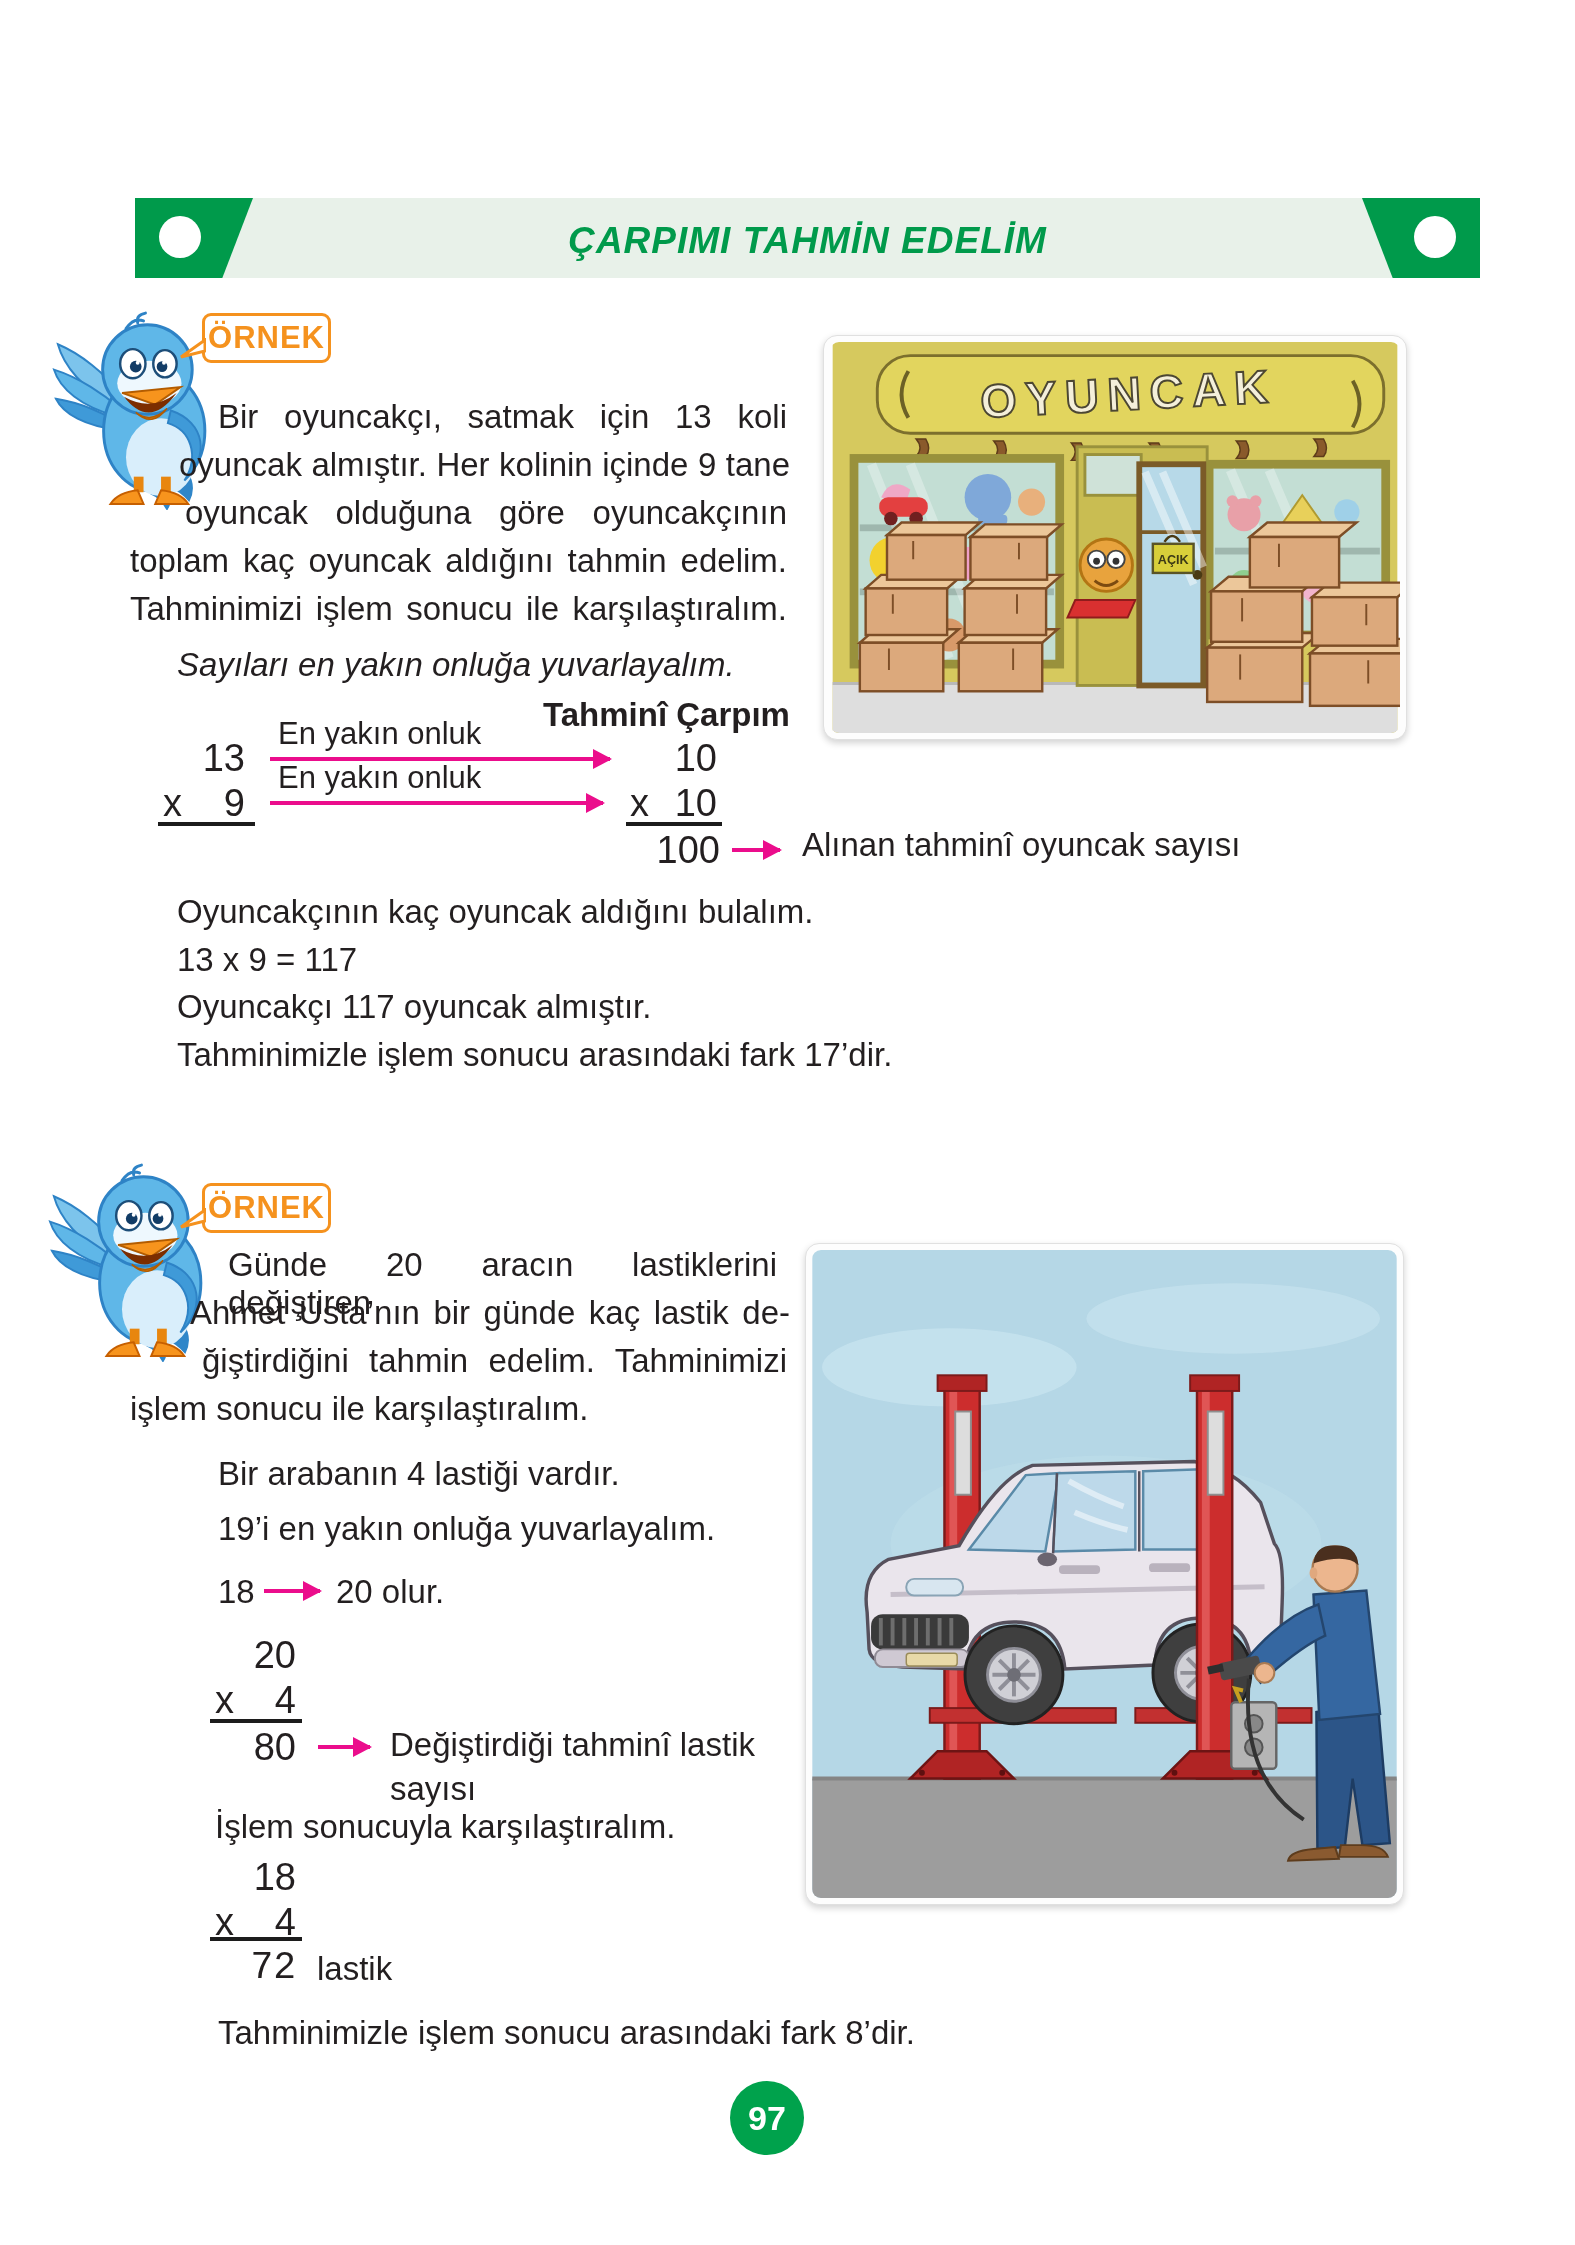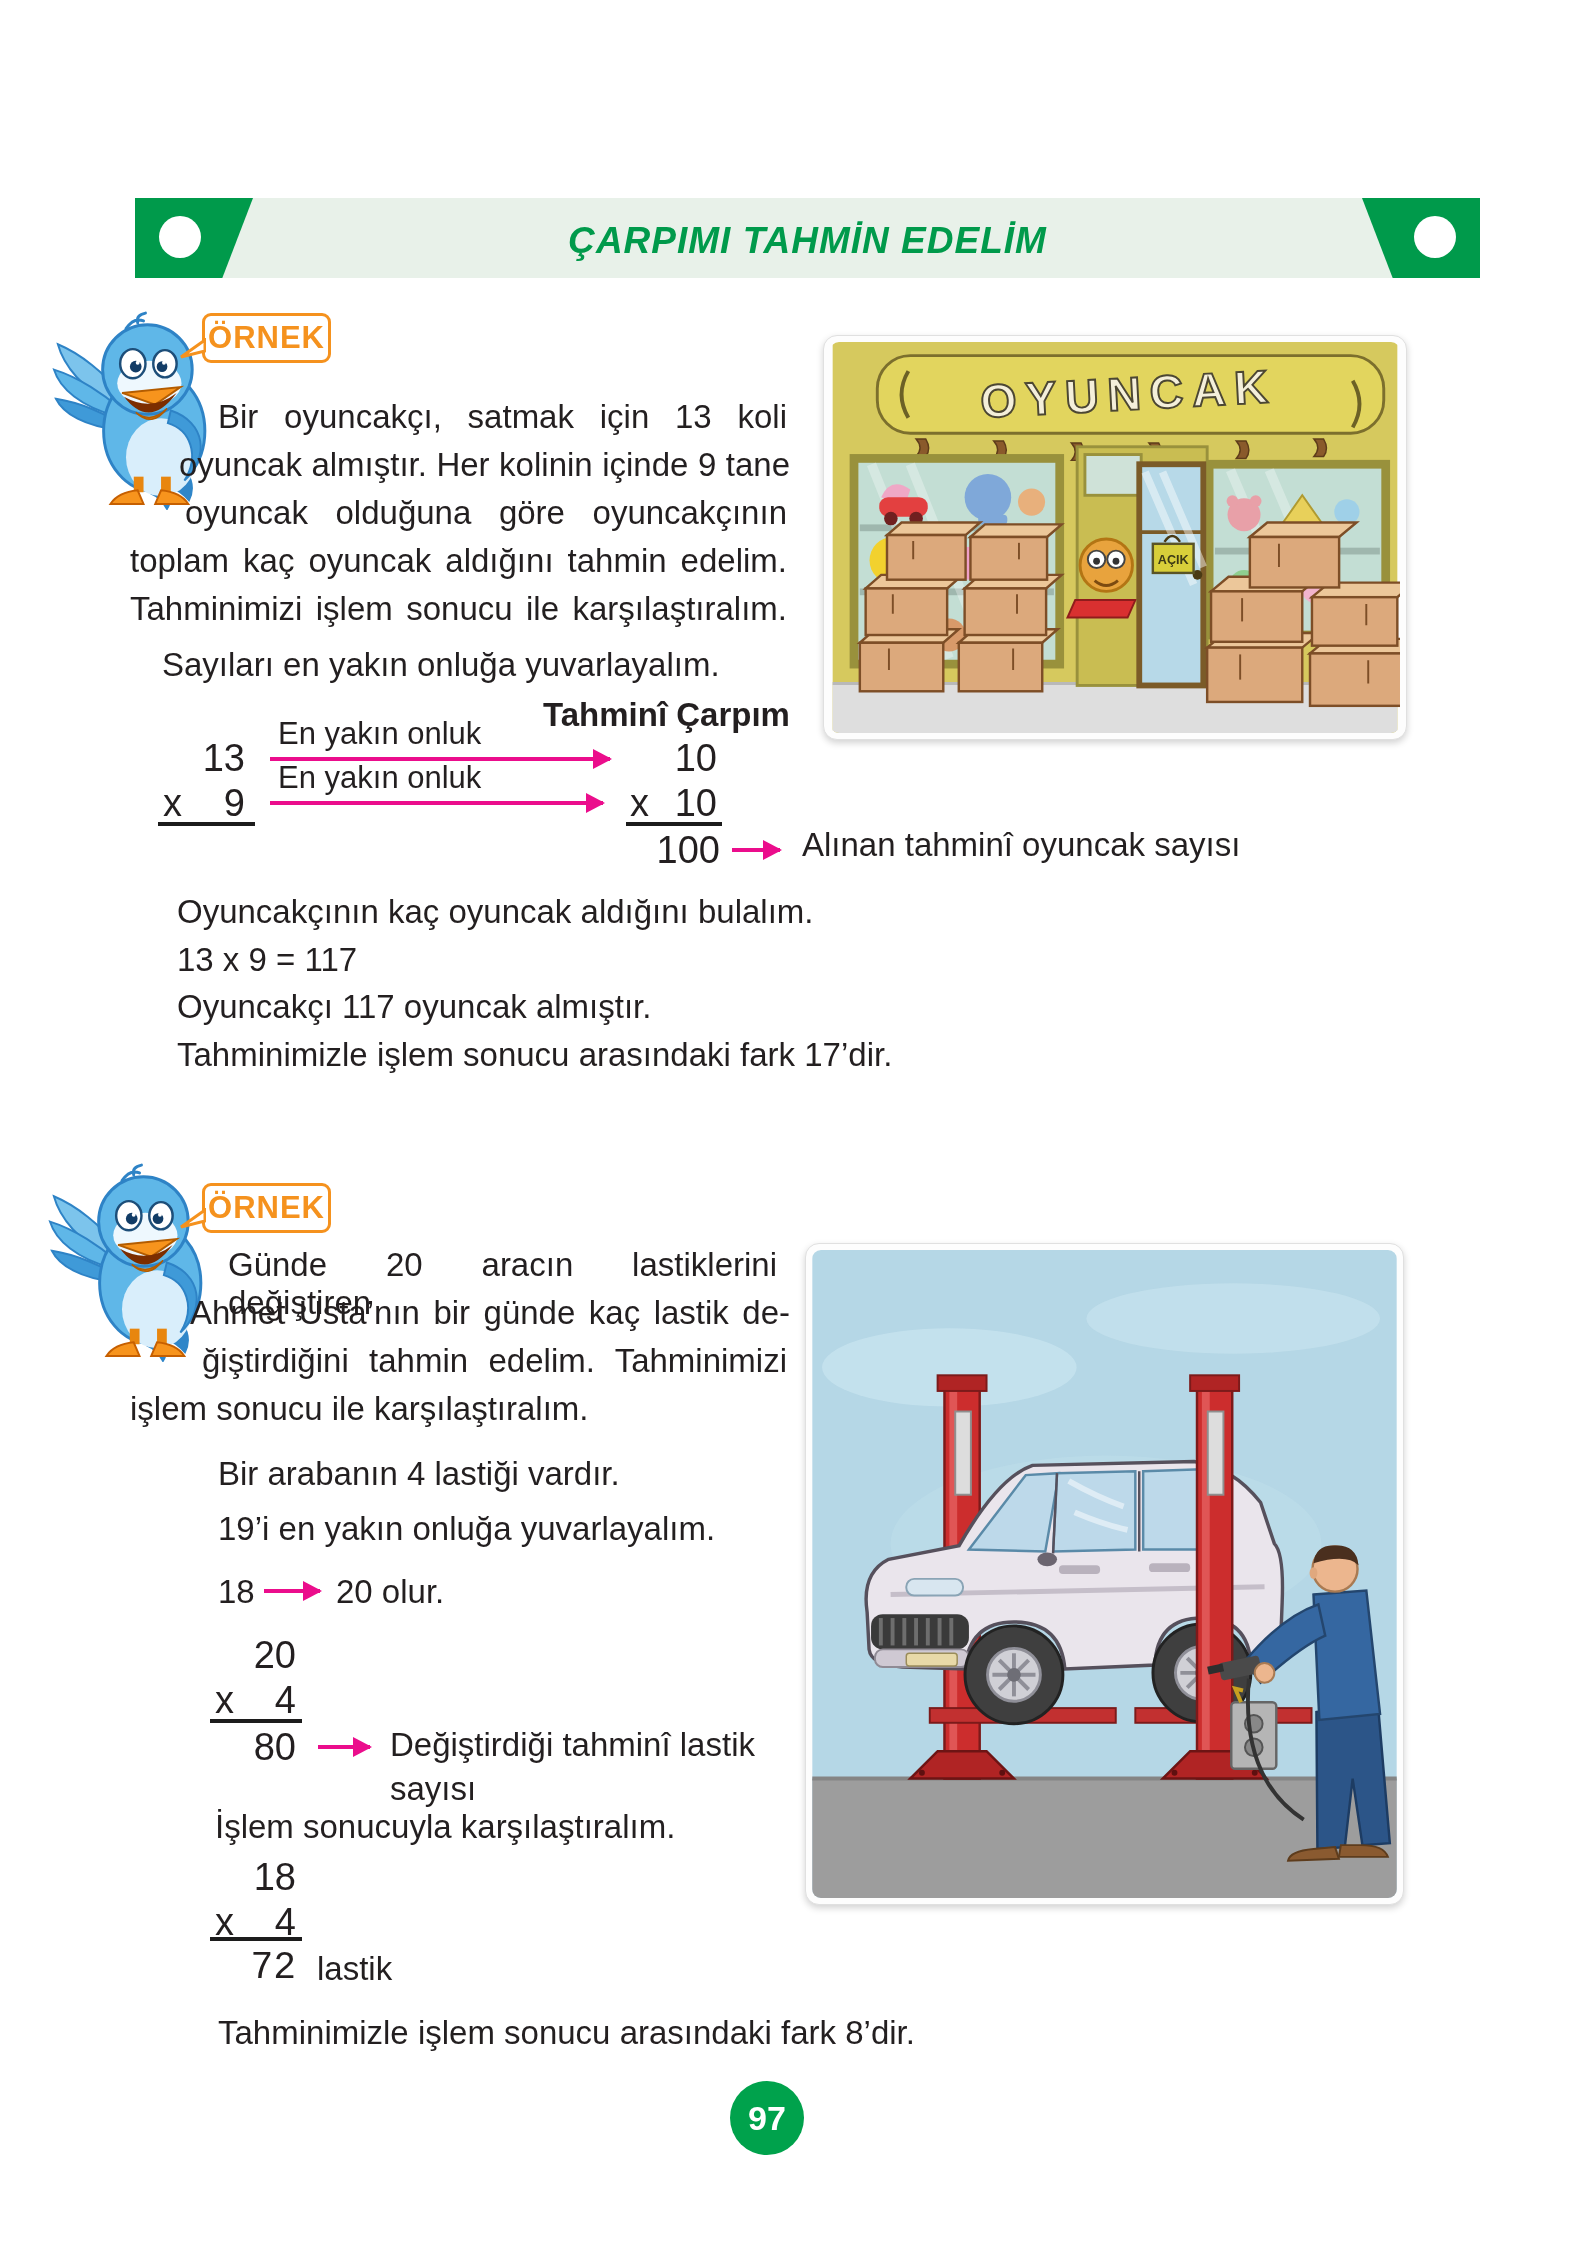--- a/index.html
+++ b/index.html
@@ -78,21 +78,21 @@
   <svg class="abs" style="left:180px;top:338px;" width="26" height="22">
     <polygon points="25,2 1,19 25,13" fill="#ffffff" stroke="#F5921E" stroke-width="3"></polygon>
   </svg>
 
   <div class="abs jline" style="left:218px;top:398px;width:569px;">Bir oyuncakçı, satmak için 13 koli</div>
   <div class="abs jline" style="left:179px;top:446px;width:611px;">oyuncak almıştır. Her kolinin içinde 9 tane</div>
   <div class="abs jline" style="left:185px;top:494px;width:602px;">oyuncak olduğuna göre oyuncakçının</div>
   <div class="abs jline" style="left:130px;top:542px;width:657px;">toplam kaç oyuncak aldığını tahmin edelim.</div>
   <div class="abs jline" style="left:130px;top:590px;width:657px;">Tahminimizi işlem sonucu ile karşılaştıralım.</div>
 
-  <div class="abs txt" style="left:162px;top:646px;">Sayıları en yakın onluğa yuvarlayalım.</div>
+  <div class="abs txt" style="left:177px;top:646px;font-style:italic;">Sayıları en yakın onluğa yuvarlayalım.</div>
   <div class="abs txt bold" style="left:543px;top:696px;">Tahminî Çarpım</div>
 
   <div class="abs math rnum" style="left:175px;top:737px;width:70px;">13</div>
   <div class="abs math" style="left:163px;top:782px;">x</div>
   <div class="abs math rnum" style="left:175px;top:782px;width:70px;">9</div>
   <div class="abs mline" style="left:158px;top:822px;width:97px;"></div>
 
   <div class="abs arrlabel" style="left:278px;top:716px;width:228px;">En yakın onluk</div>
   <div class="abs parrow" style="left:270px;top:757px;width:340px;"></div>
   <div class="abs arrlabel" style="left:278px;top:760px;width:228px;">En yakın onluk</div>

